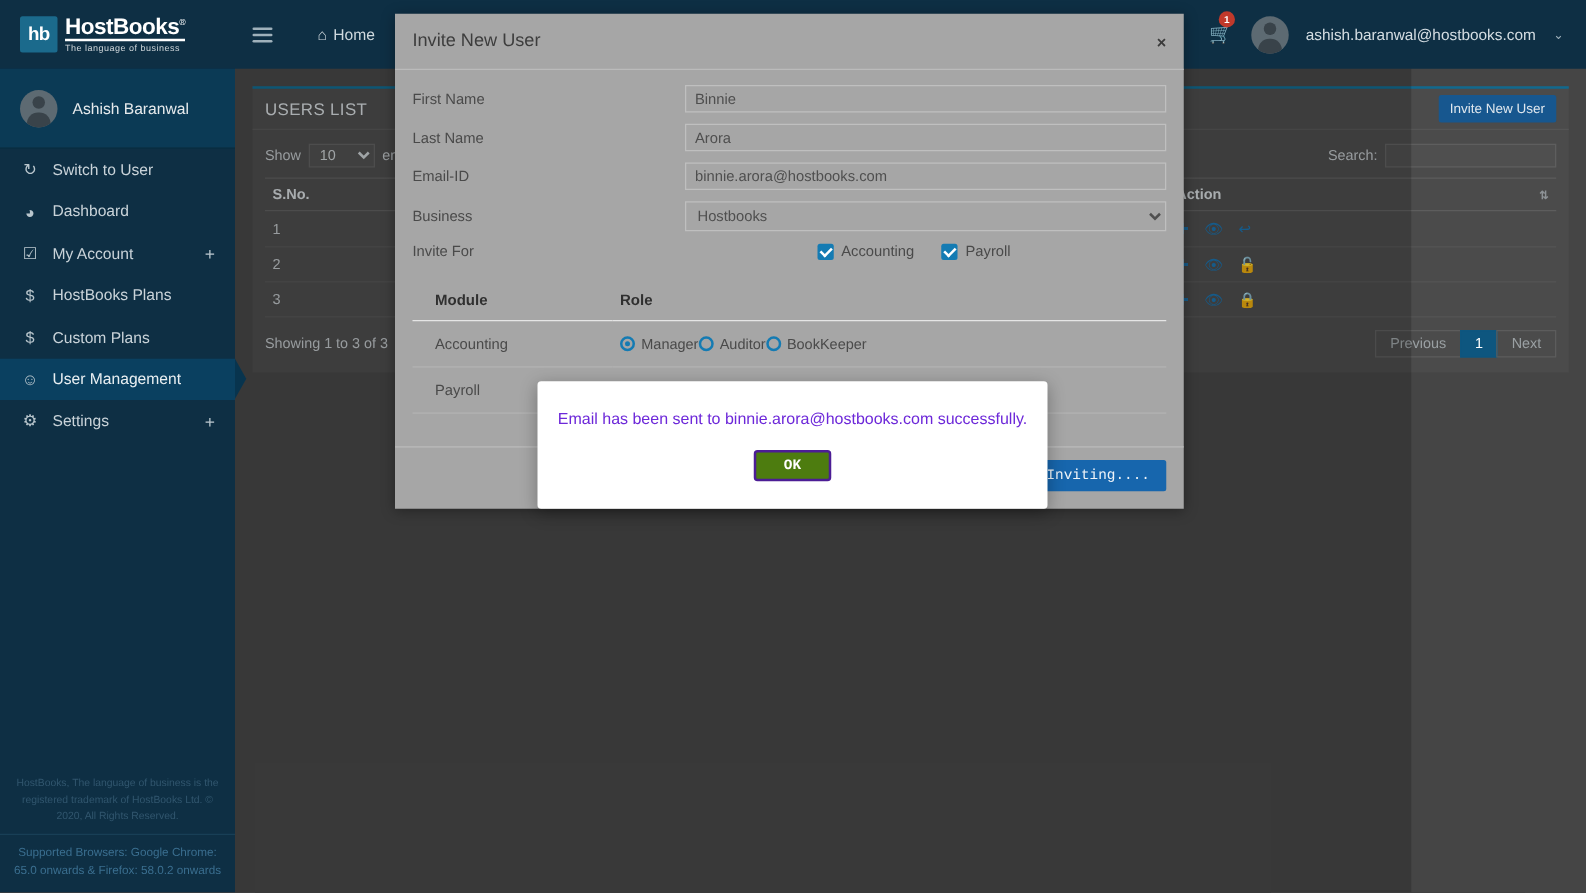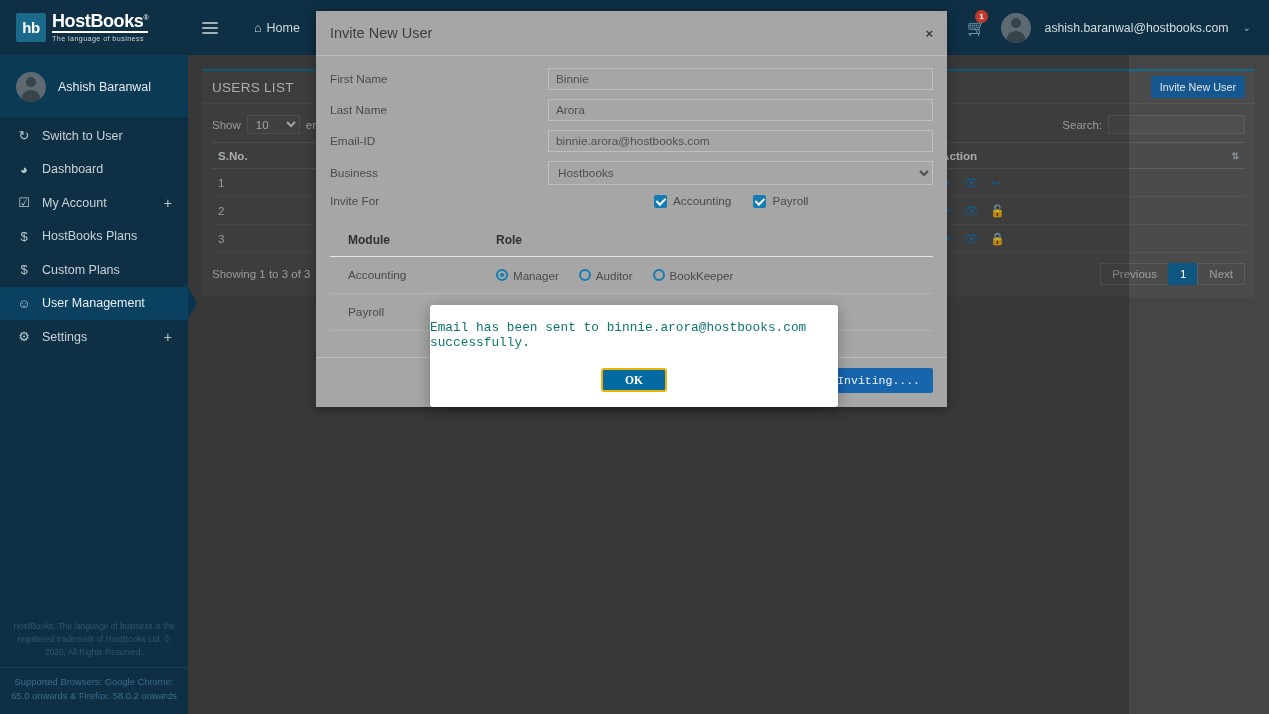--- a/index.html
+++ b/index.html
@@ -213,21 +213,21 @@
   }
   #module-table { width: 100%; border-collapse: collapse; margin-top: 2px; }
   #module-table th {
     text-align: left; color: #303030; font-size: 12px; font-weight: 700;
     padding: 9px 6px; border-bottom: 1px solid #e5e5e5;
   }
   #module-table td {
     color: #4a4a4a; font-size: 11.8px; padding: 11px 6px; border-bottom: 1px solid #b3b3b3;
   }
   #module-table th:first-child, #module-table td:first-child { width: 160px; padding-left: 18px; }
-  .radio-group { display: flex; align-items: center; gap: 20px; }
+  .radio-group { display: flex; align-items: center; }
   .rb-wrap { display: flex; align-items: center; gap: 5px; color: #4a4a4a; font-size: 11.6px; }
   .rbox {
     width: 12px; height: 12px; border: 2px solid #147bb3; border-radius: 50%;
     position: relative; flex: 0 0 auto; cursor: pointer; background: transparent;
   }
   .rbox.checked::after {
     content: ""; position: absolute; left: 2px; top: 2px; width: 4px; height: 4px;
     border-radius: 50%; background: #147bb3;
   }
   #modal-footer {
@@ -240,25 +240,25 @@
     font-family: Liberation Mono, monospace;
   }
 
   
   #alert-box {
     position: absolute; left: 430px; top: 305px; width: 408px; height: 102px;
     background: #fff; z-index: 20; border-radius: 3px;
     box-shadow: 0 3px 14px rgba(0,0,0,.30);
     display: flex; flex-direction: column; align-items: center; justify-content: center;
   }
-  #alert-text { color: #0f766e; font-size: 12.8px; font-family: Liberation Mono, monospace; }
+  #alert-text { color: #6d28d9; font-size: 12.8px; }
   #alert-ok-btn {
-    margin-top: 18px; background: #0369a1; color: #fff; border: 2px solid #eab308;
+    margin-top: 18px; background: #4d7c0f; color: #fff; border: 2px solid #4c1d95;
     border-radius: 3px; font-size: 11.5px; font-weight: 700;
-    padding: 4px 22px; cursor: pointer; font-family: Liberation Serif, serif;
+    padding: 4px 22px; cursor: pointer; font-family: Liberation Mono, monospace;
   }
 </style>
 </head>
 <body>
 
 <div id="root">
 
   <aside id="sidebar">
 
     <div id="sidebar-logo">

